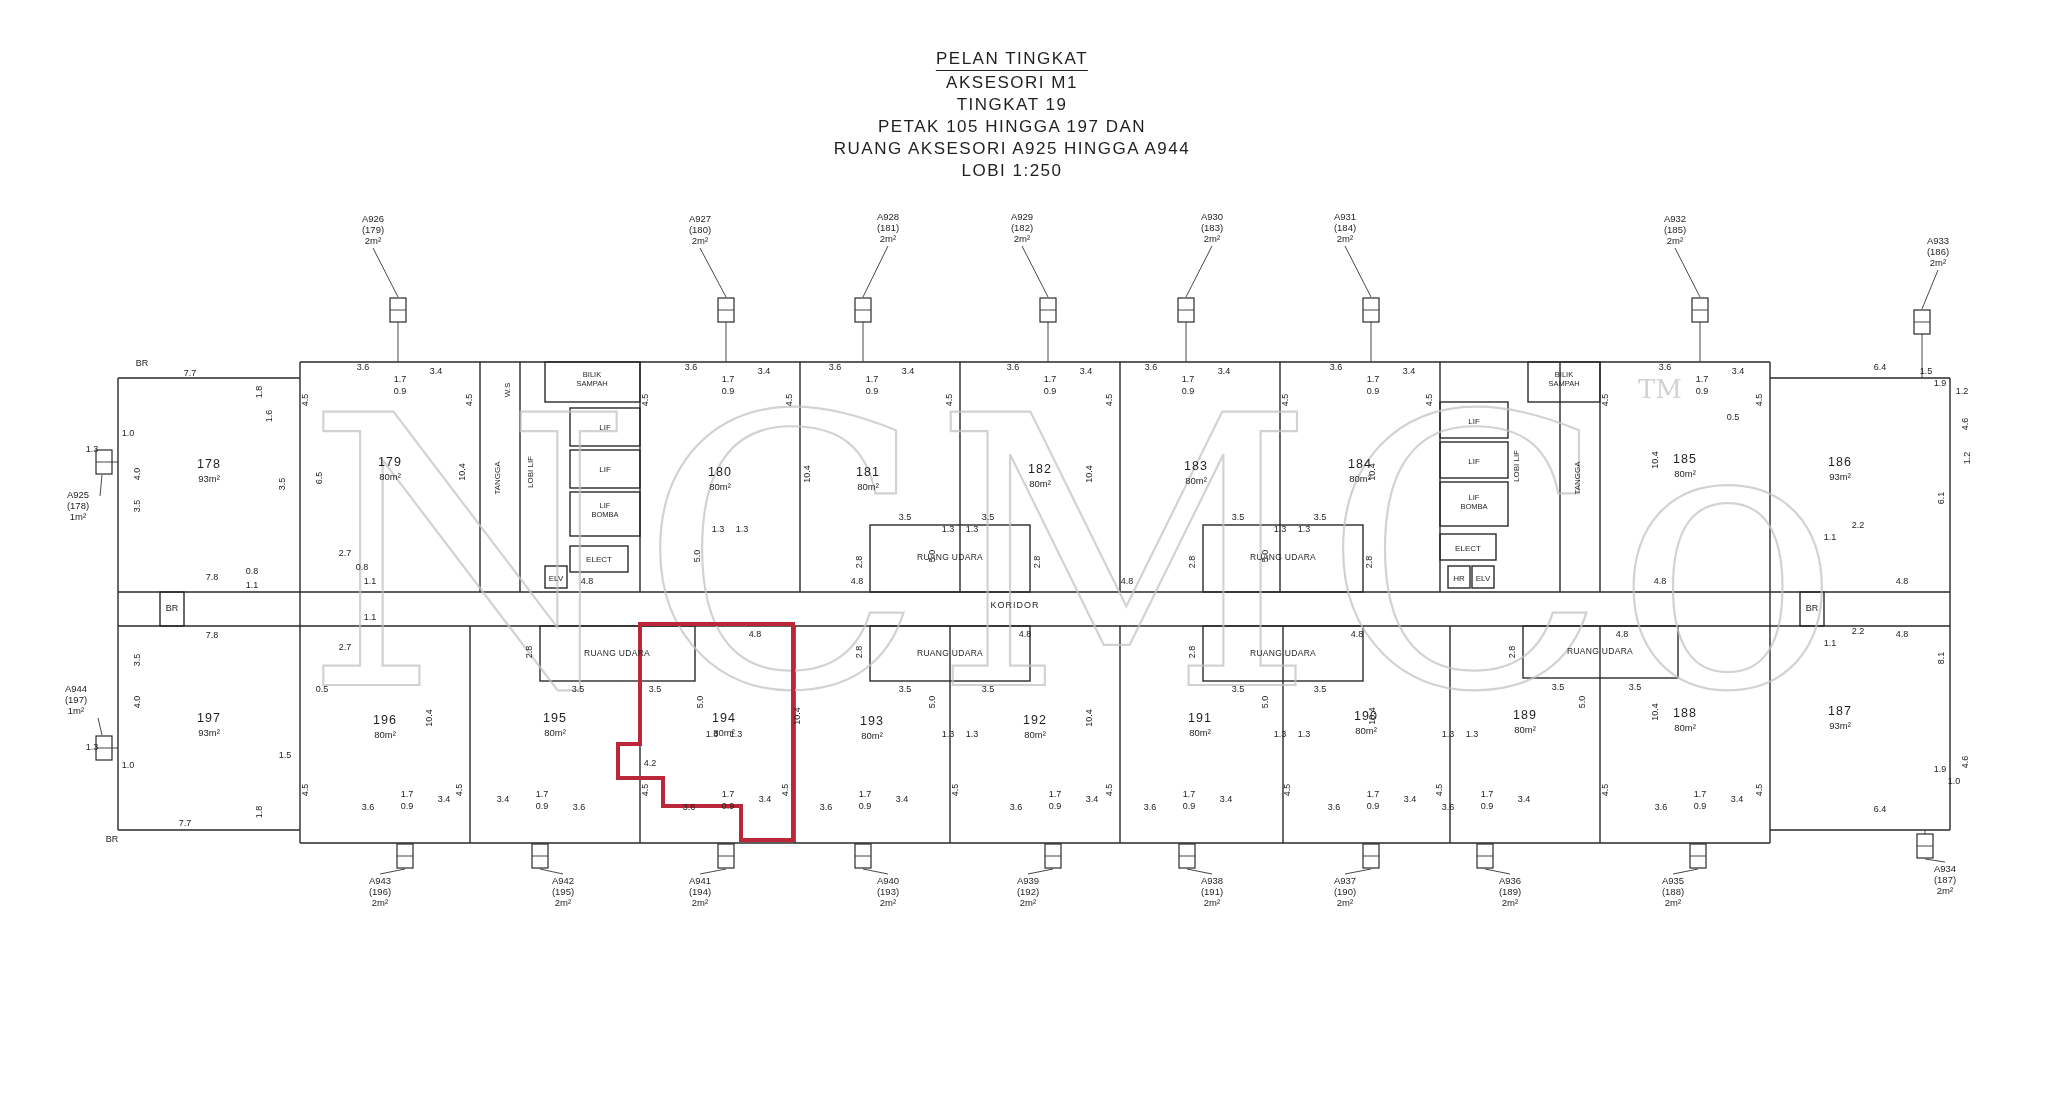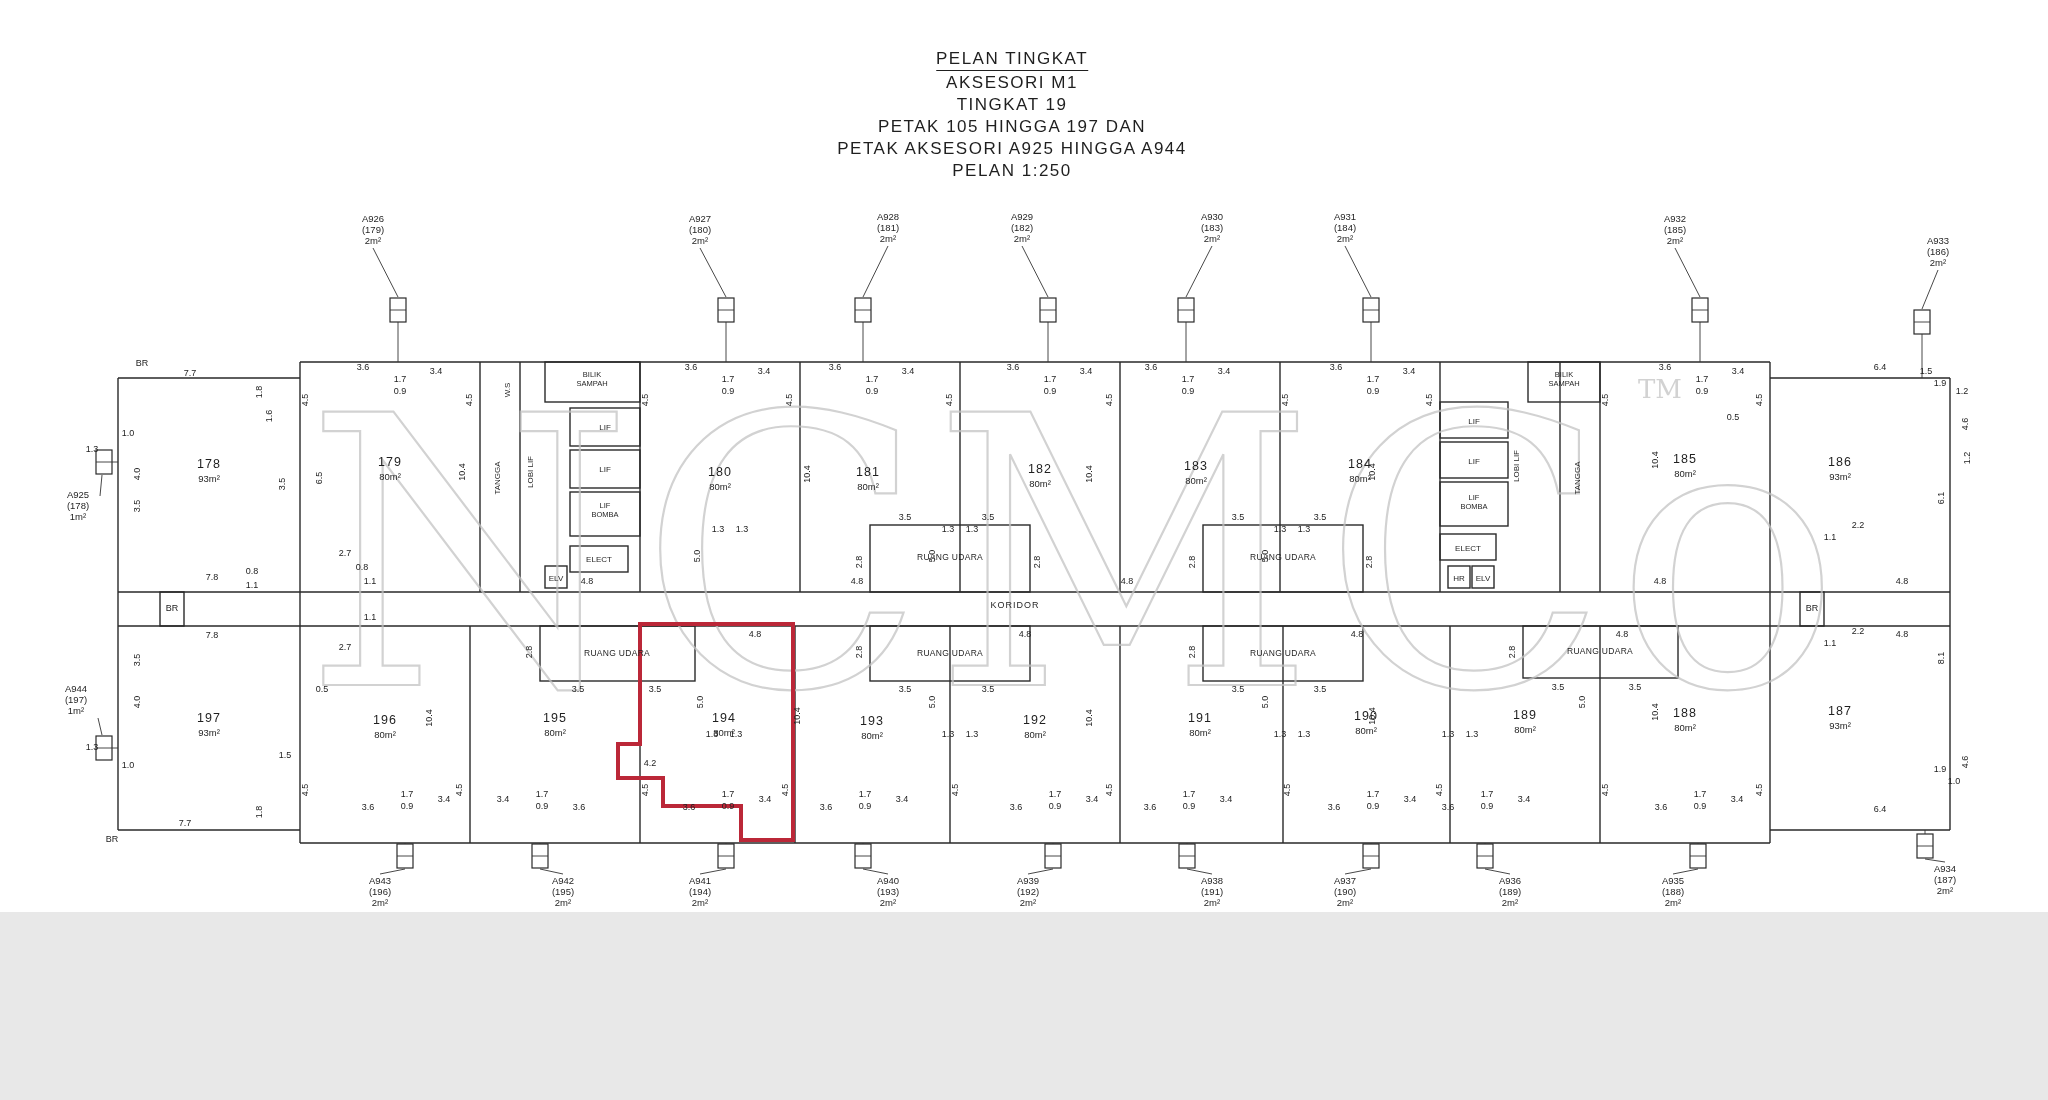--- a/index.html
+++ b/index.html
@@ -1,38 +1,38 @@
 <!DOCTYPE html>
 <html><head>
 <meta charset="utf-8">
 <style>
   html,body{margin:0;padding:0;background:#e8e8e8;}
-  .page{position:relative;width:2048px;height:912px;background:#ffffff;overflow:hidden;
+  .page{position:relative;width:2048px;height:1100px;background:#ffffff;overflow:hidden;
         font-family:"Liberation Sans",sans-serif;color:#1f1f1f;}
   .title-block{position:absolute;left:1012px;top:48px;transform:translateX(-50%);
                text-align:center;font-size:17px;letter-spacing:1.5px;line-height:21px;
                font-weight:400;white-space:nowrap;}
   .title-block .tl{margin:0 0 1px 0;}
   .title-block .underline span{display:inline-block;border-bottom:1.6px solid #1f1f1f;padding-bottom:1px;}
   svg{position:absolute;left:0;top:0;}
   svg text{font-family:"Liberation Sans",sans-serif;}
   .wm{font-family:"DejaVu Serif",serif;}
 </style>
 </head>
 <body>
 
 <div class="page">
 
   <div class="title-block">
     <div class="tl underline"><span>PELAN TINGKAT</span></div>
     <div class="tl">AKSESORI M1</div>
     <div class="tl">TINGKAT 19</div>
     <div class="tl">PETAK 105 HINGGA 197 DAN</div>
-    <div class="tl">PETAK AKSESORI A925 HINGGA A944</div>
-    <div class="tl">PELAN 1:250</div>
+    <div class="tl">RUANG AKSESORI A925 HINGGA A944</div>
+    <div class="tl">LOBI 1:250</div>
   </div>
 
   <svg id="plan" width="2048" height="1100" viewBox="0 0 2048 1100">
 
     <g id="g-walls" stroke="#2a2a2a" stroke-width="1.4" fill="none">
       <path d="M118,378 H300 M118,378 V830 M118,830 H300 M300,362 H1770 M1770,378 H1950 M1950,378 V830 M1770,830 H1950 M300,843 H1770 M300,362 V843 M1770,362 V843"></path>
       <path d="M118,592 H1950 M118,626 H1950"></path>
       <path d="M480,362 V592 M640,362 V592 M800,362 V592 M960,362 V592 M1120,362 V592 M1280,362 V592 M1440,362 V592 M1600,362 V592"></path>
       <path d="M470,626 V843 M640,626 V843 M795,626 V843 M950,626 V843 M1120,626 V843 M1283,626 V843 M1450,626 V843 M1600,626 V843"></path>
       <path d="M520,362 V592 M1560,362 V592"></path>

